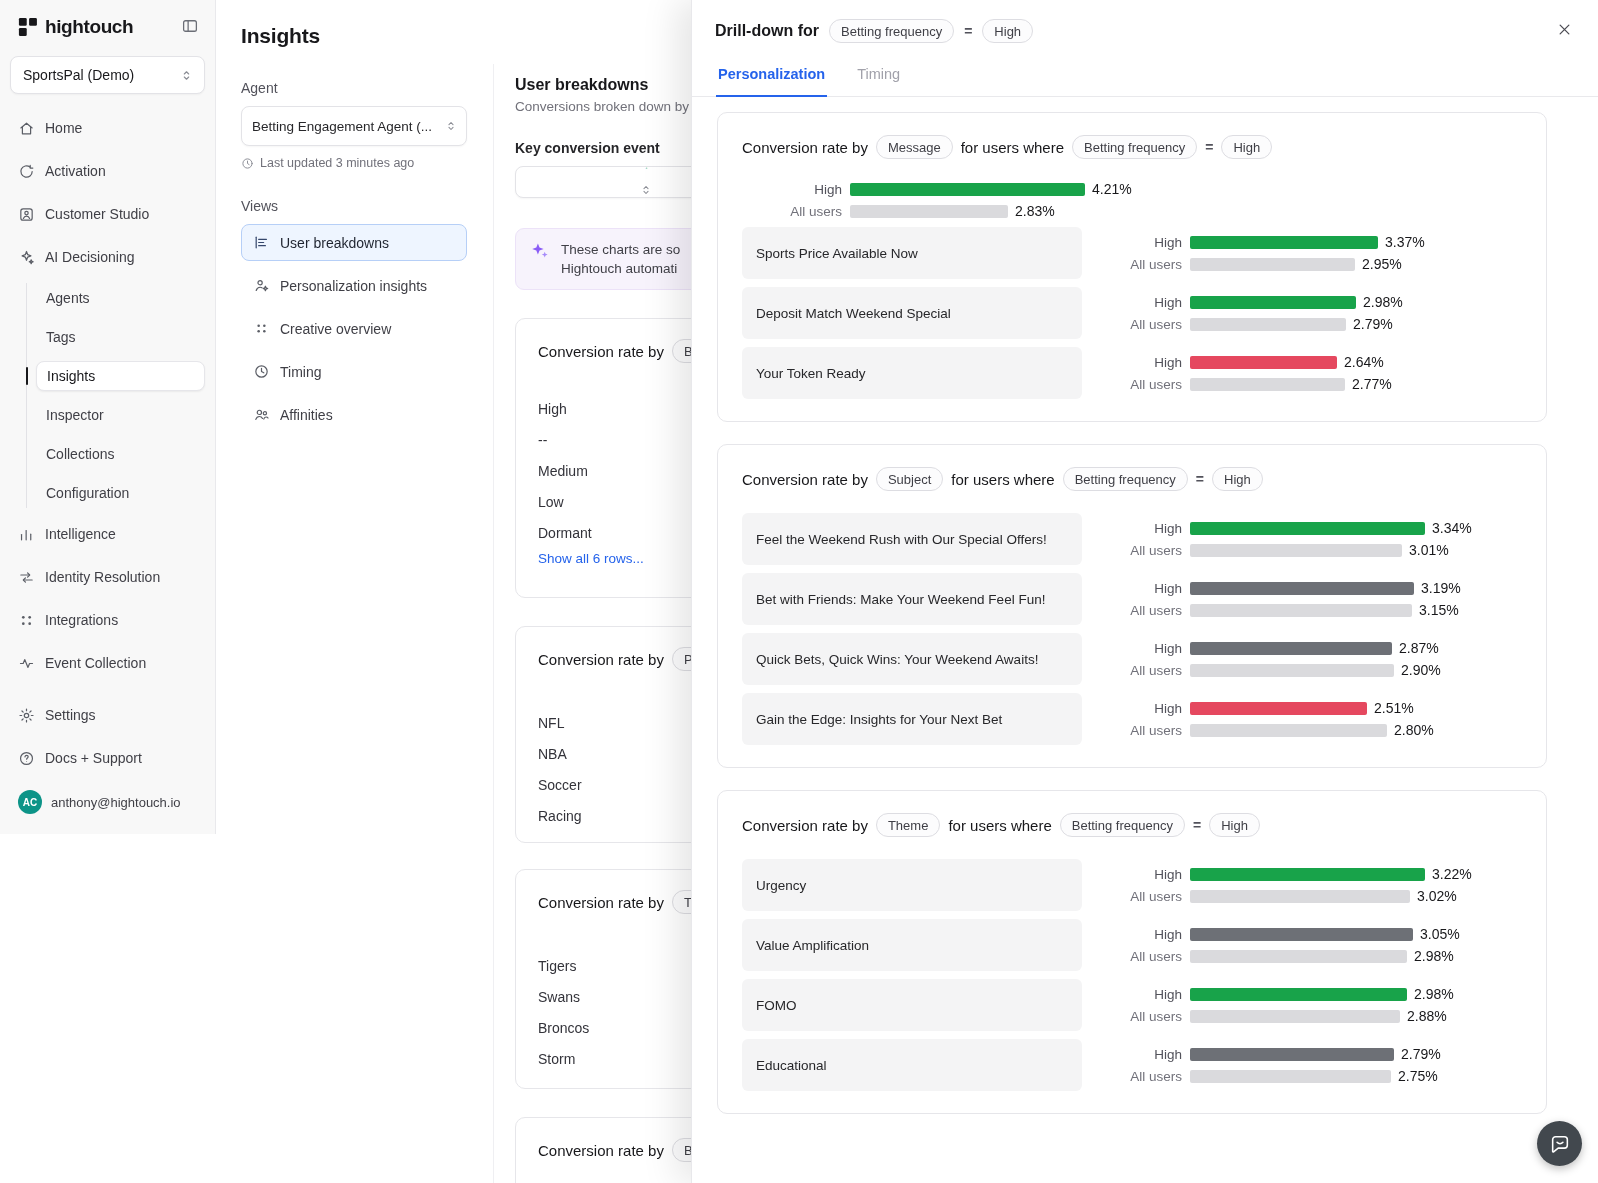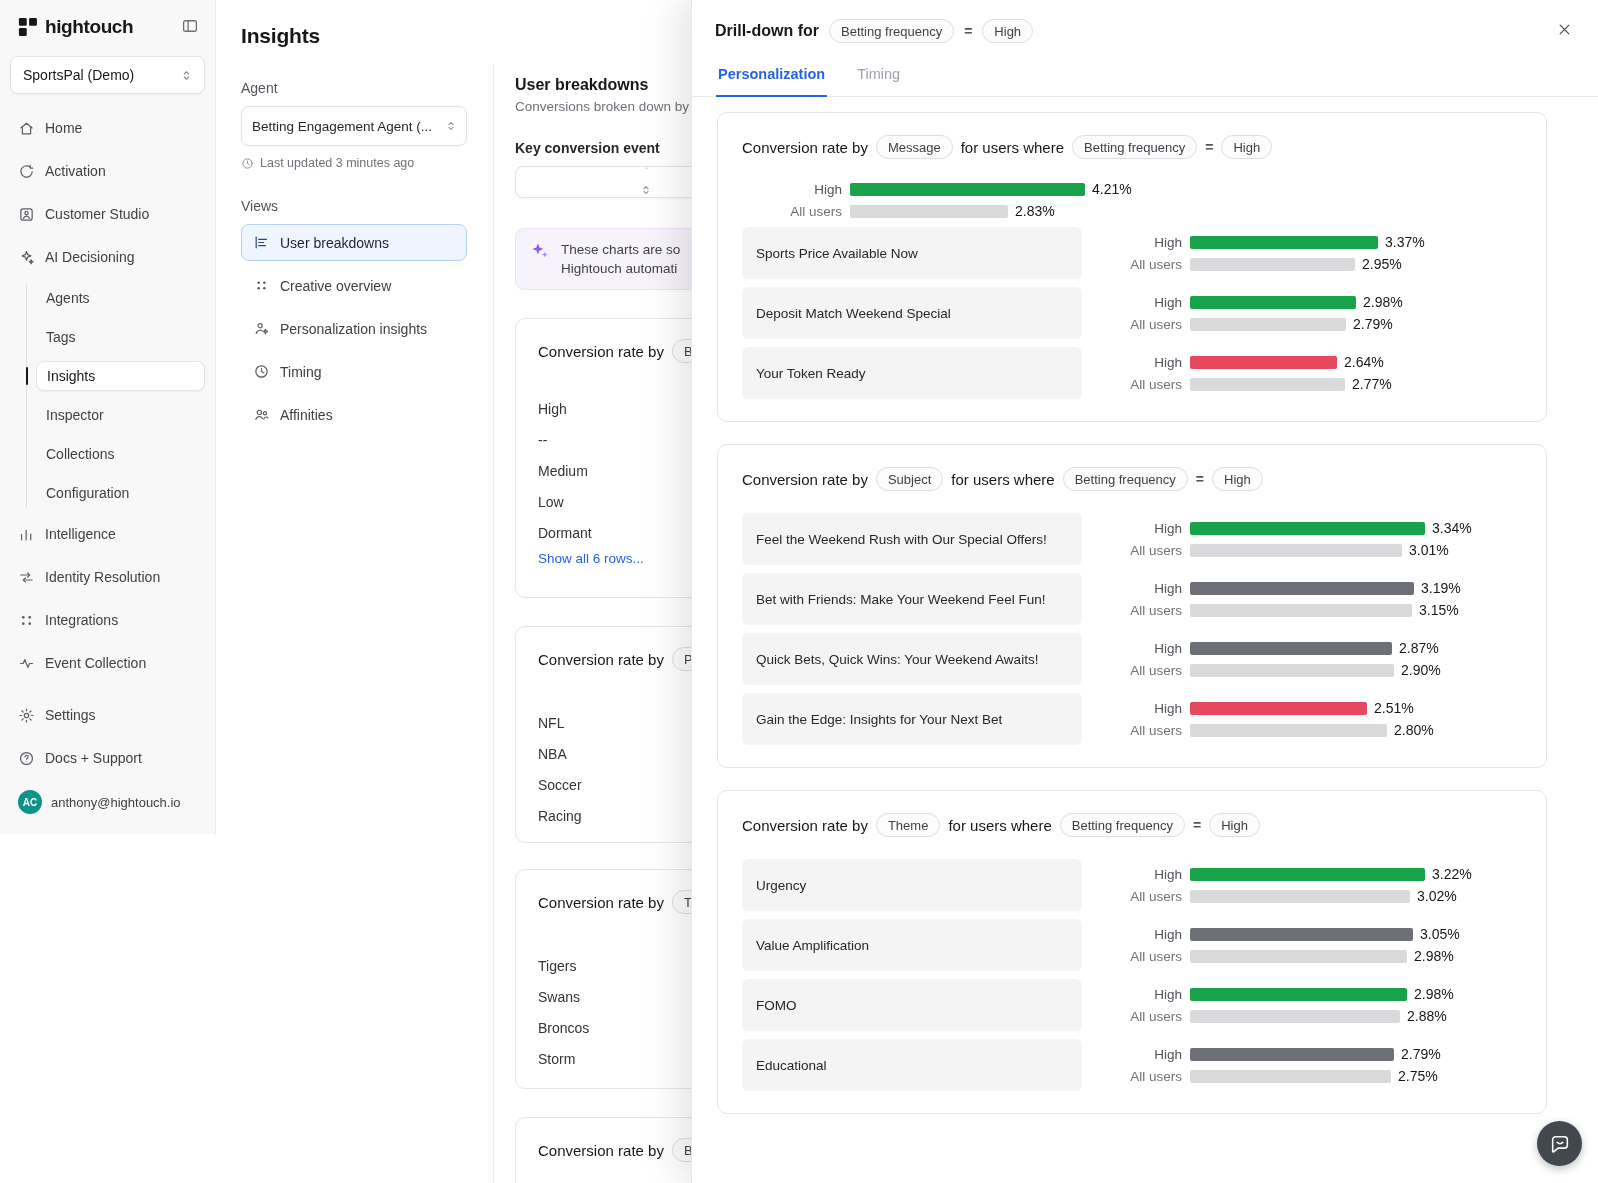--- a/index.html
+++ b/index.html
@@ -274,34 +274,34 @@
       <svg class="icon" viewBox="0 0 24 24">
           <path d="M4.5 4.5v15"></path>
           <path d="M8 7.5h11"></path>
           <path d="M8 12h7"></path>
           <path d="M8 16.5h9.5"></path>
         </svg>
       <span>User breakdowns</span>
     </div>
     <div class="view-item">
       <svg class="icon" viewBox="0 0 24 24">
+          <circle cx="10" cy="8" r="3"></circle>
+          <path d="M4.5 19c.9-3 3-4.5 5.5-4.5 1 0 1.9.2 2.7.7"></path>
+          <path d="m17.5 13 .9 2.3 2.3.9-2.3.9-.9 2.3-.9-2.3-2.3-.9 2.3-.9.9-2.3z"></path>
+        </svg>
+      <span>Personalization insights</span>
+    </div>
+    <div class="view-item">
+      <svg class="icon" viewBox="0 0 24 24">
           <circle cx="8" cy="8" r="1.8" fill="#5b5e66" stroke="none"></circle>
           <circle cx="16" cy="8" r="1.8" fill="#5b5e66" stroke="none"></circle>
           <circle cx="8" cy="16" r="1.8" fill="#5b5e66" stroke="none"></circle>
           <circle cx="16" cy="16" r="1.8" fill="#5b5e66" stroke="none"></circle>
         </svg>
       <span>Creative overview</span>
-    </div>
-    <div class="view-item">
-      <svg class="icon" viewBox="0 0 24 24">
-          <circle cx="10" cy="8" r="3"></circle>
-          <path d="M4.5 19c.9-3 3-4.5 5.5-4.5 1 0 1.9.2 2.7.7"></path>
-          <path d="m17.5 13 .9 2.3 2.3.9-2.3.9-.9 2.3-.9-2.3-2.3-.9 2.3-.9.9-2.3z"></path>
-        </svg>
-      <span>Personalization insights</span>
     </div>
     <div class="view-item">
       <svg class="icon" viewBox="0 0 24 24">
           <circle cx="12" cy="12" r="8"></circle>
           <path d="M12 7.5V12l3.2 1.9"></path>
         </svg>
       <span>Timing</span>
     </div>
     <div class="view-item">
       <svg class="icon" viewBox="0 0 24 24">

